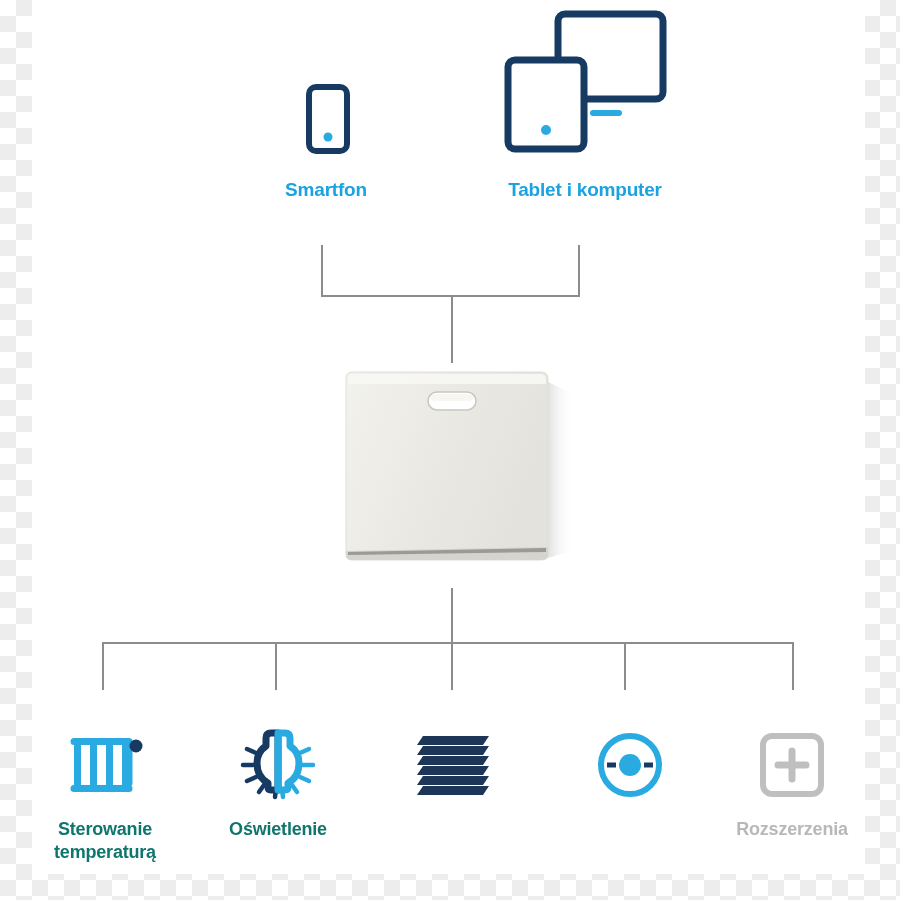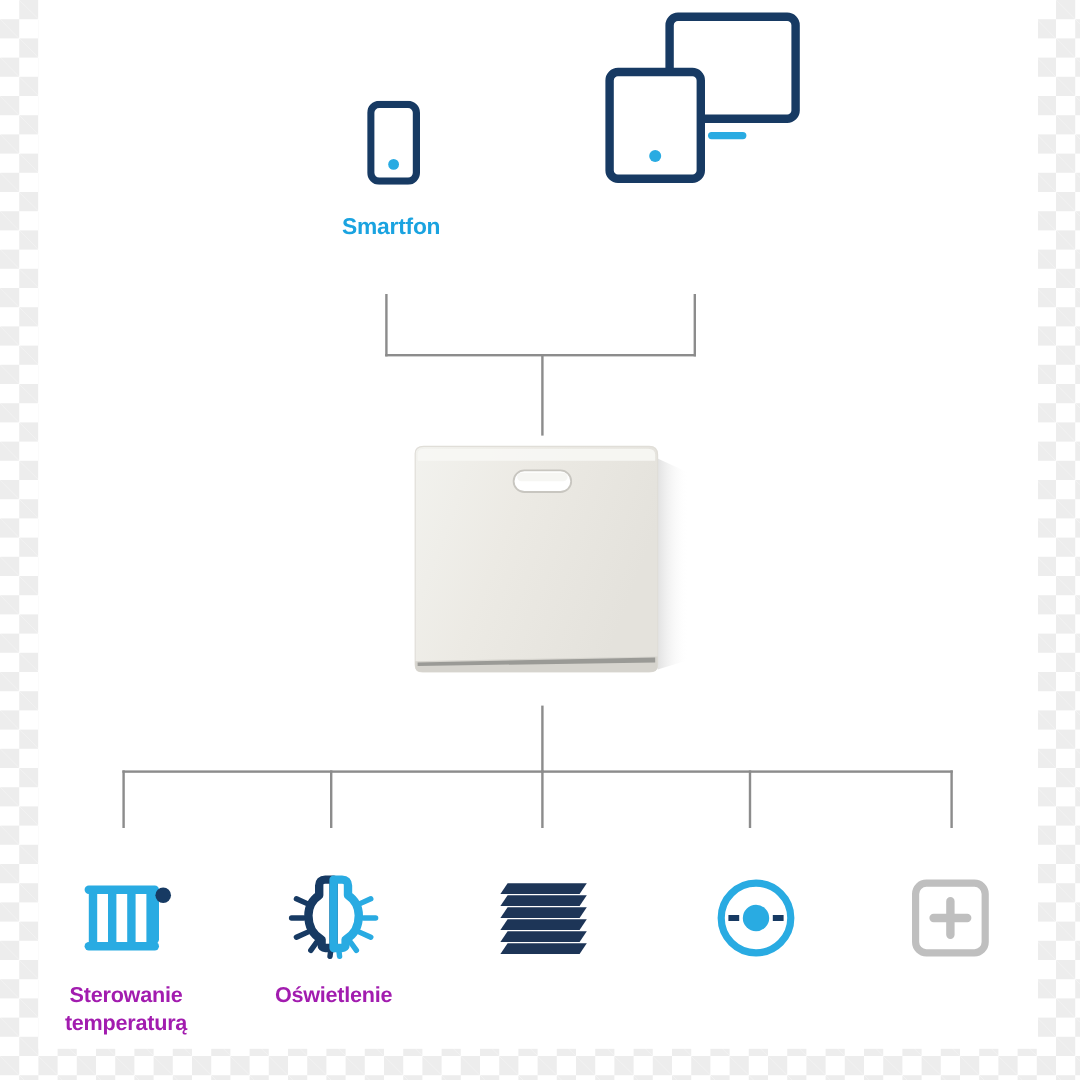--- a/index.html
+++ b/index.html
@@ -83,21 +83,21 @@
     display: flex;
     align-items: center;
     justify-content: center;
   }
   .bottom-label {
     margin-top: 12px;
     font-size: 18px;
     font-weight: bold;
     line-height: 1.3;
     white-space: pre-line;
-    color: #a21caf;
+    color: #0f766e;
     letter-spacing: -0.2px;
   }
   .bottom-label.muted { color: #b8b8b8; }
 
   #item-heating   { left: 20px;  width: 170px; }
   #item-lighting  { left: 198px; width: 160px; }
   #item-blinds    { left: 374px; width: 158px; }
   #item-security  { left: 545px; width: 170px; }
   #item-extension { left: 712px; width: 160px; }
 </style>
@@ -120,20 +120,21 @@
       <rect x="58" y="8" width="105" height="85" rx="7" ry="7" fill="#ffffff" stroke="#173a63" stroke-width="7"></rect>
 
       <rect x="90" y="104" width="32" height="6" rx="3" ry="3" fill="#29abe2"></rect>
 
       <rect x="8" y="54" width="76" height="89" rx="7" ry="7" fill="#ffffff" stroke="#173a63" stroke-width="7"></rect>
       <circle cx="46" cy="124" r="5" fill="#29abe2"></circle>
     </svg>
   </div>
 
   <div class="node-label top-label" id="label-smartfon">Smartfon</div>
+  <div class="node-label top-label" id="label-tablet">Tablet i komputer</div>
 
   <div class="line vline" style="left:321px; top:245px; height:52px;"></div>
   <div class="line vline" style="left:578px; top:245px; height:52px;"></div>
   <div class="line hline" style="left:321px; top:295px; width:259px;"></div>
   <div class="line vline" style="left:451px; top:295px; height:68px;"></div>
 
   <div id="hub">
     <svg viewBox="0 0 248 198" width="248" height="198" aria-hidden="true">
       <defs>
         <linearGradient id="hubFace" x1="0" y1="0" x2="1" y2="0.35">
@@ -249,14 +250,15 @@
     </div>
   </div>
 
   <div class="bottom-item" id="item-extension">
     <div class="bottom-icon">
       <svg viewBox="0 0 68 68" width="68" height="68" aria-hidden="true">
         <rect x="5" y="5" width="58" height="58" rx="9" ry="9" fill="#ffffff" stroke="#bfbfbf" stroke-width="6"></rect>
         <path d="M34 20 L34 48 M20 34 L48 34" stroke="#bfbfbf" stroke-width="7" stroke-linecap="round"></path>
       </svg>
     </div>
+    <div class="bottom-label muted">Rozszerzenia</div>
   </div>
 </div>
 
 </body></html>

